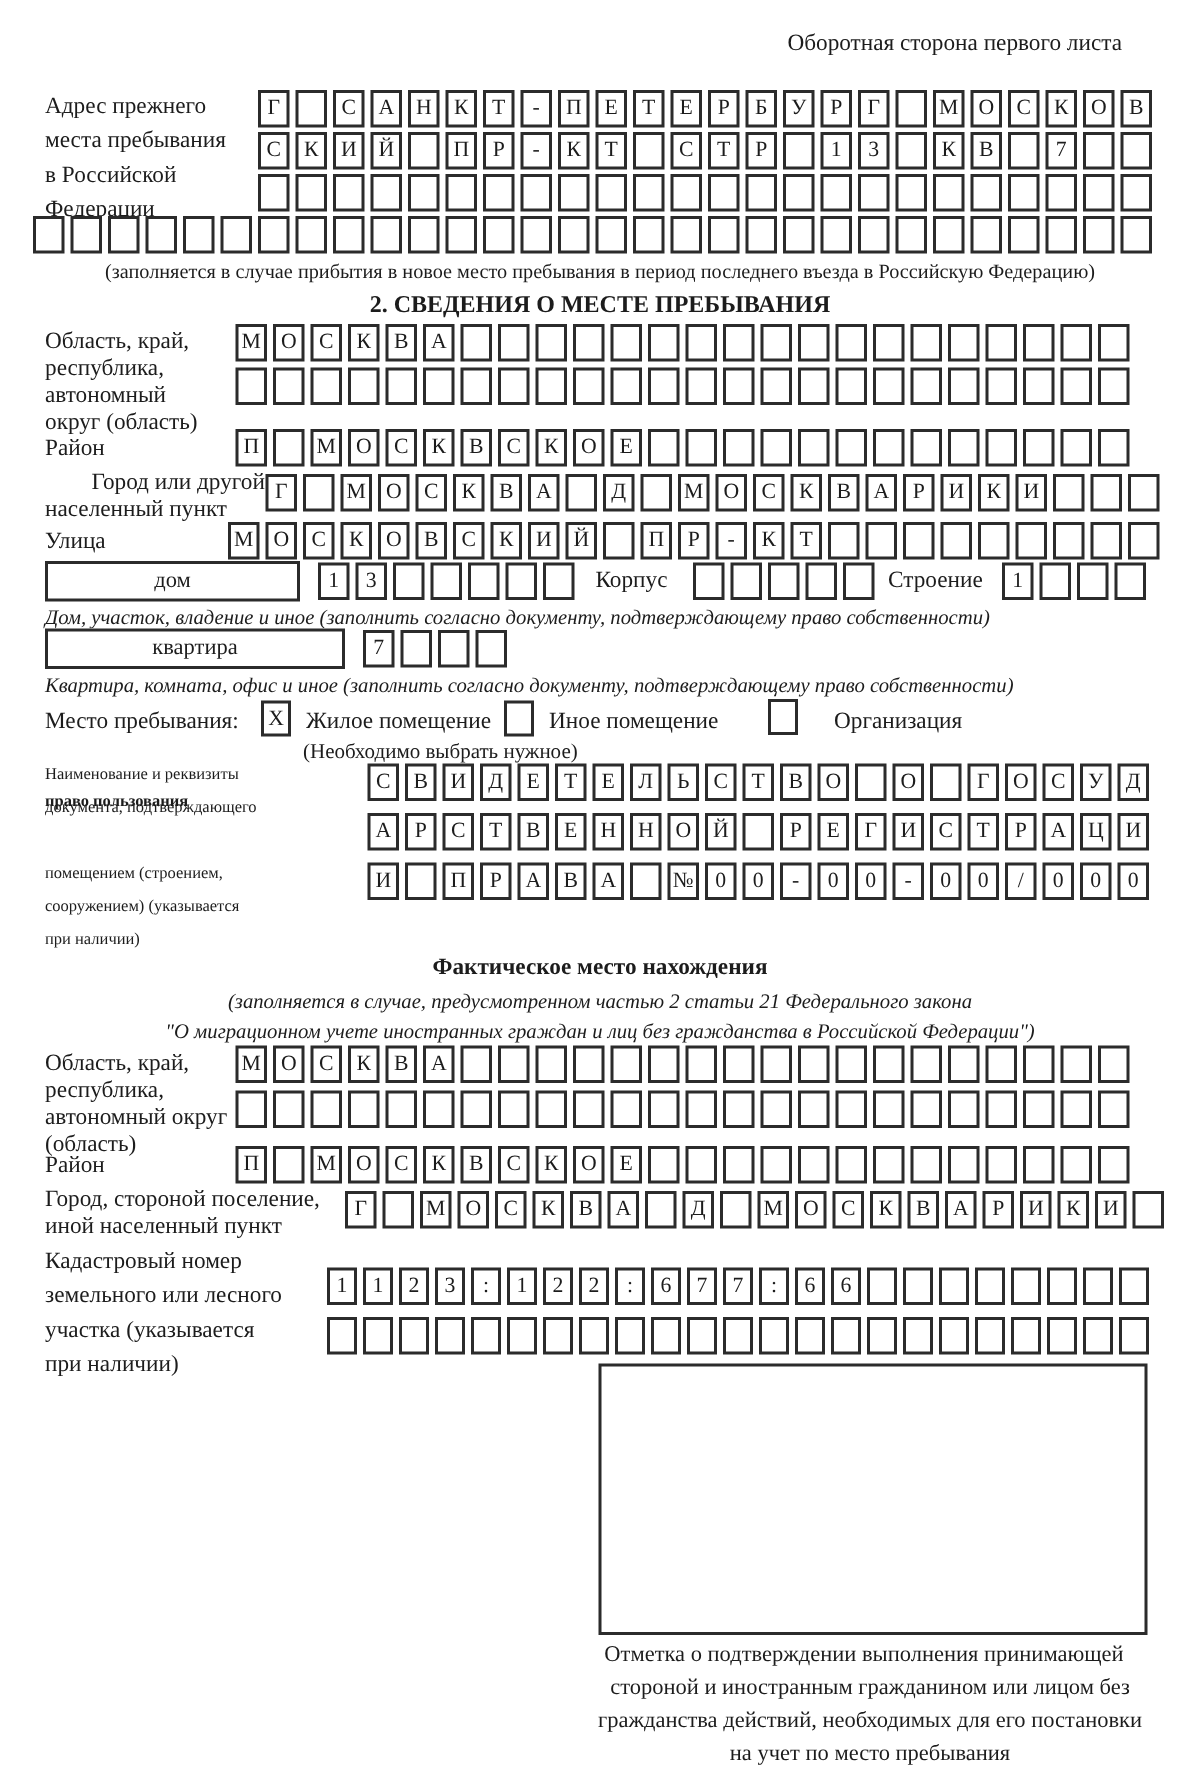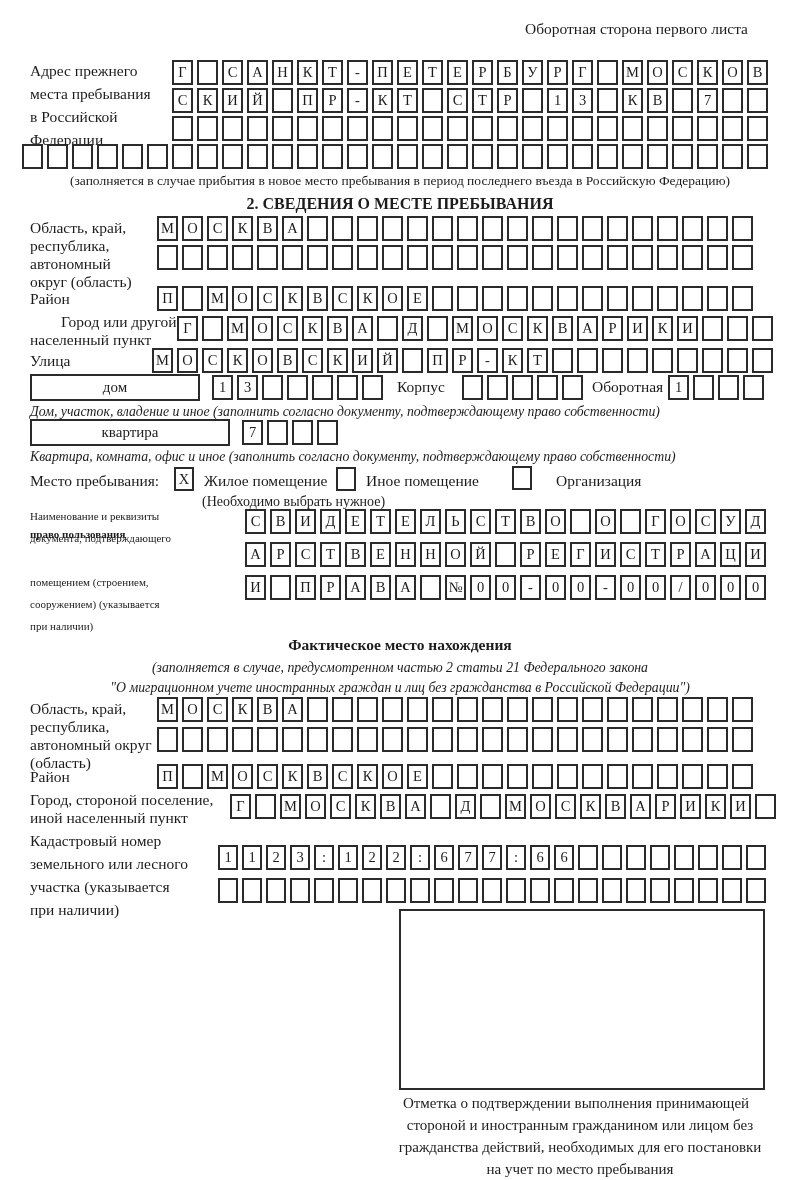--- a/index.html
+++ b/index.html
@@ -315,21 +315,21 @@
       <span class="cell">&nbsp;</span>
     </div>
   <div class="abs lab" style="left:397px; top:378px;">Корпус</div>
   <div class="abs cells" style="left:462px; top:375px;">
       <span class="cell">&nbsp;</span>
       <span class="cell">&nbsp;</span>
       <span class="cell">&nbsp;</span>
       <span class="cell">&nbsp;</span>
       <span class="cell">&nbsp;</span>
     </div>
-  <div class="abs lab" style="left:592px; top:378px;">Оборотная</div>
+  <div class="abs lab" style="left:592px; top:378px;">Строение</div>
   <div class="abs cells" style="left:668px; top:375px;">
       <span class="cell">1</span>
       <span class="cell">&nbsp;</span>
       <span class="cell">&nbsp;</span>
       <span class="cell">&nbsp;</span>
     </div>
   <div class="abs note" style="left:30px; top:404px;">Дом, участок, владение и иное (заполнить согласно документу, подтверждающему право собственности)</div>
 
   <div class="rect" style="left:30px; top:419px; width:200px;">квартира</div>
   <div class="abs cells" style="left:242px; top:420px;">

